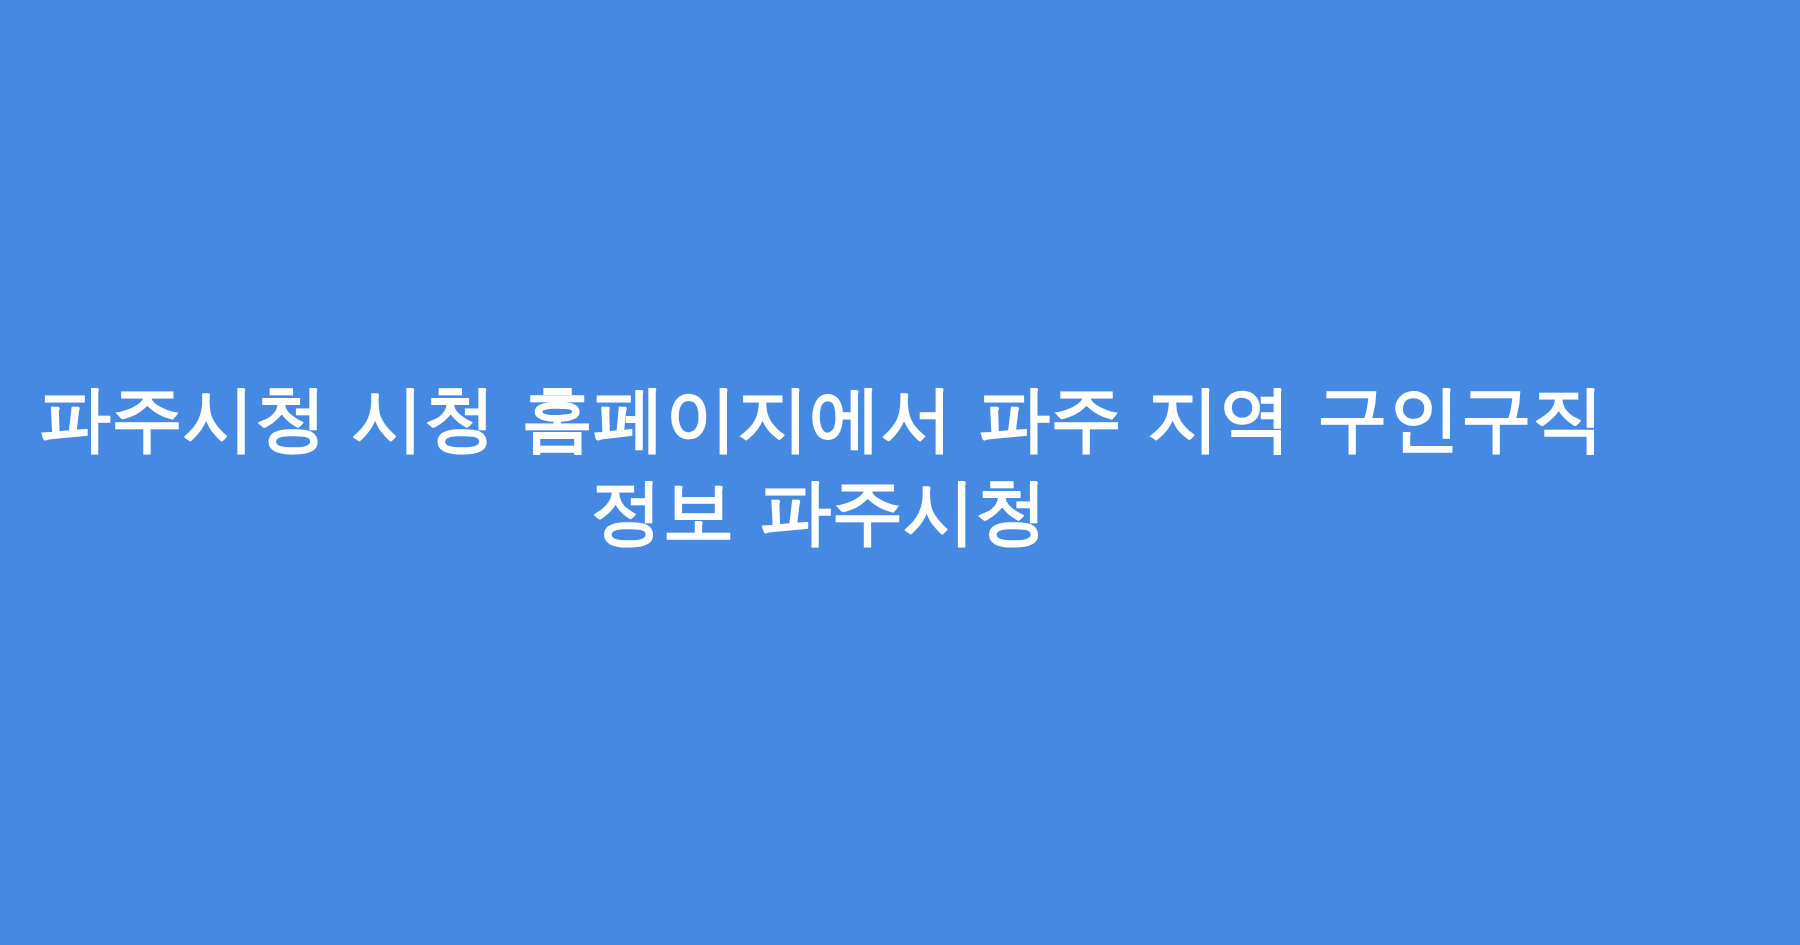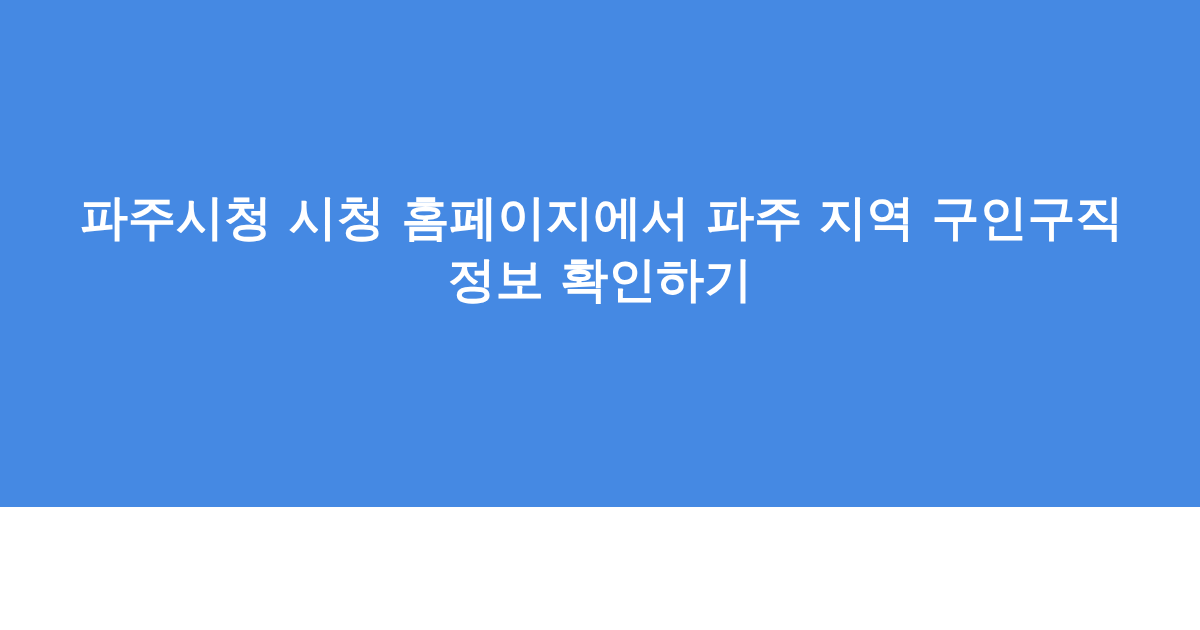--- a/index.html
+++ b/index.html
@@ -10,26 +10,26 @@
   body {
     width: 1200px;
     height: 630px;
     overflow: hidden;
     font-family: "DejaVu Sans", "Liberation Sans", sans-serif;
   }
 
   #og-card {
     position: relative;
     width: 1200px;
-    height: 507px;
+    height: 630px;
     background: #4589e3;
     display: flex;
     align-items: center;
-    justify-content: center;
     box-sizing: border-box;
+    padding-left: 16px;
   }
 
   #title-block {
     width: 1060px;
     text-align: center;
     padding: 0 10px;
     box-sizing: border-box;
     
     transform: translateY(-5px);
   }
@@ -45,16 +45,16 @@
     text-rendering: geometricPrecision;
   }
 </style>
 </head>
 <body>
 
 <div id="og-card" style="background: rgb(69, 137, 227);">
 
   <div id="title-block">
     <span class="title-line" style="color: rgb(255, 255, 255);">파주시청 시청 홈페이지에서 파주 지역 구인구직</span>
-    <span class="title-line" style="color: rgb(255, 255, 255);">정보 확인하기</span>
+    <span class="title-line" style="color: rgb(255, 255, 255);">정보 파주시청</span>
   </div>
 
 </div>
 
 </body></html>

